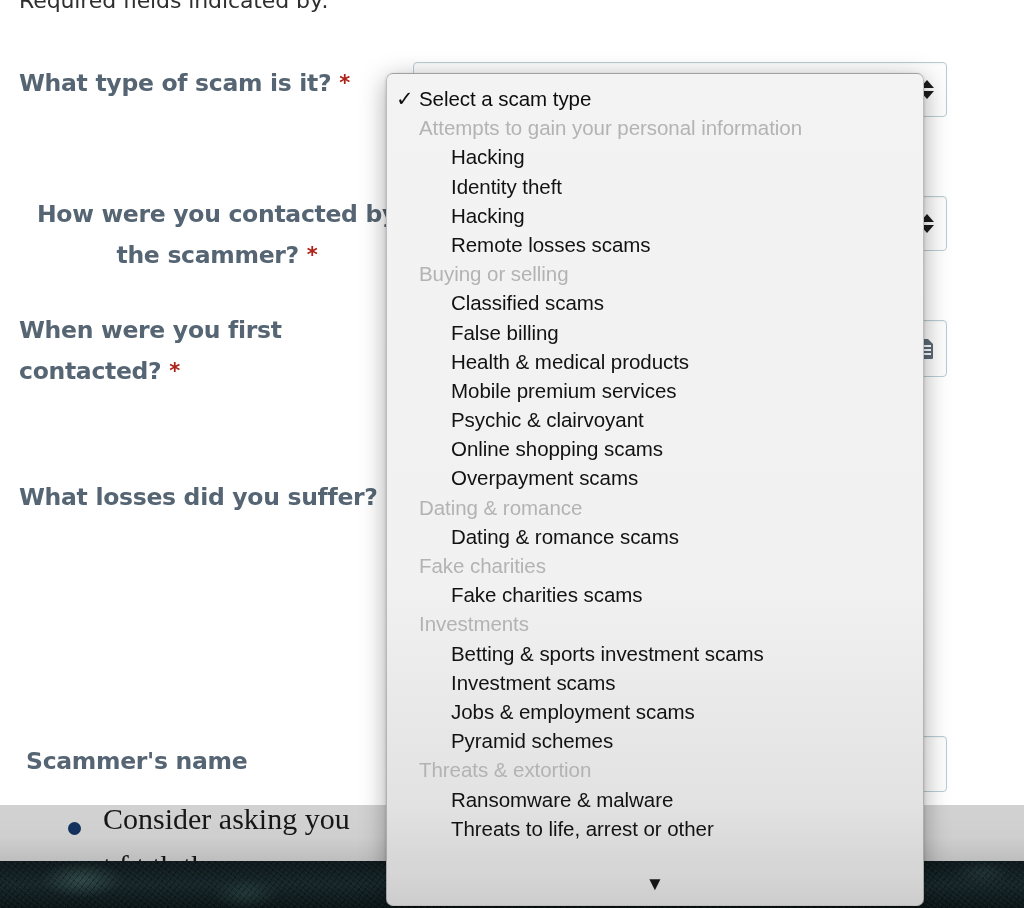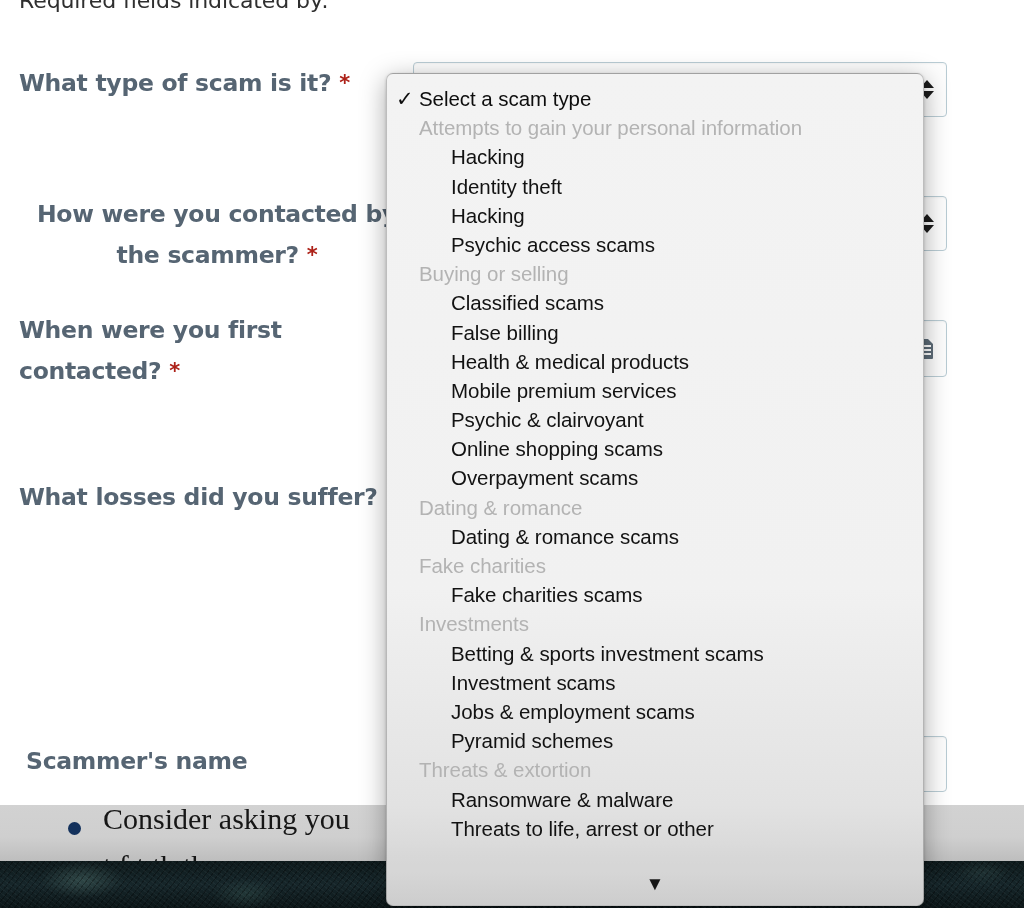--- a/index.html
+++ b/index.html
@@ -303,21 +303,21 @@
   </div>
   <div class="hero-photo"></div>
 
   <div class="popup">
     <div class="popup-list" id="popup-list">
         <div class="opt selected"><span class="check">✓</span><span>Select a scam type</span></div>
         <div class="optgroup">Attempts to gain your personal information</div>
         <div class="opt"><span>Hacking</span></div>
         <div class="opt"><span>Identity theft</span></div>
         <div class="opt"><span>Hacking</span></div>
-        <div class="opt"><span>Psychic access scams</span></div>
+        <div class="opt"><span>Remote losses scams</span></div>
         <div class="optgroup">Buying or selling</div>
         <div class="opt"><span>Classified scams</span></div>
         <div class="opt"><span>False billing</span></div>
         <div class="opt"><span>Health &amp; medical products</span></div>
         <div class="opt"><span>Mobile premium services</span></div>
         <div class="opt"><span>Psychic &amp; clairvoyant</span></div>
         <div class="opt"><span>Online shopping scams</span></div>
         <div class="opt"><span>Overpayment scams</span></div>
         <div class="optgroup">Dating &amp; romance</div>
         <div class="opt"><span>Dating &amp; romance scams</span></div>

